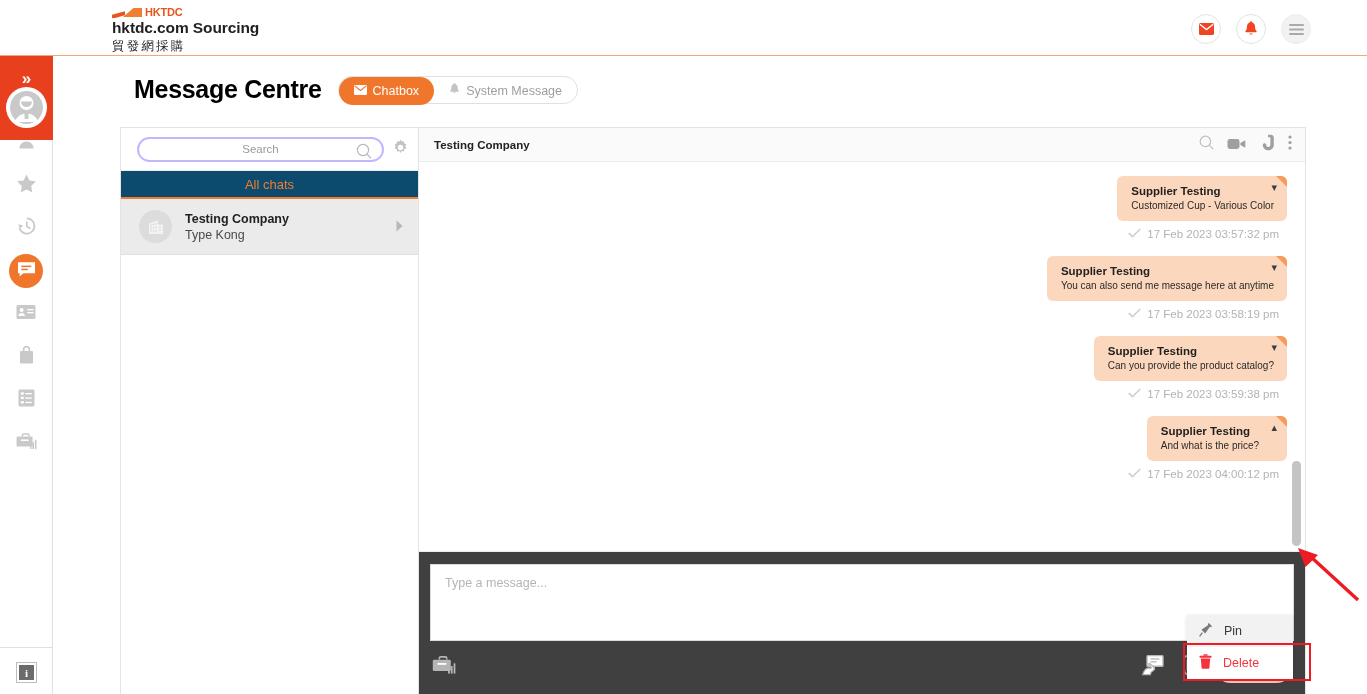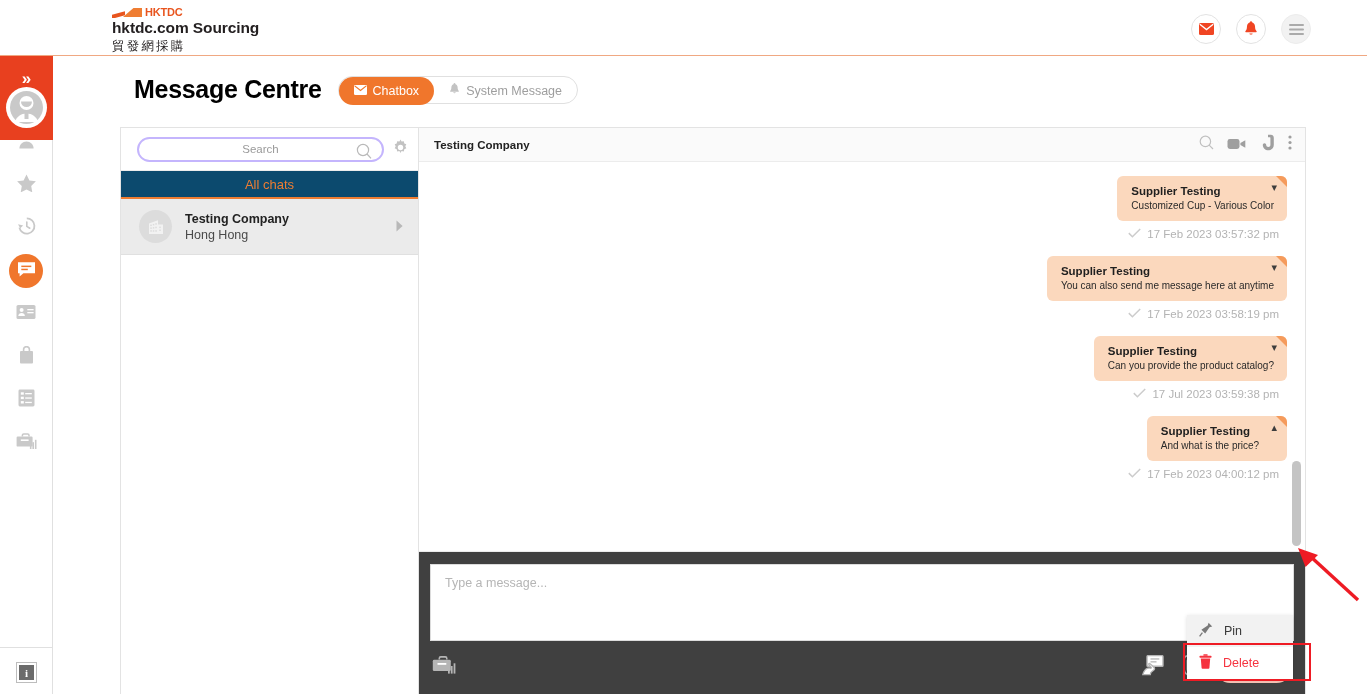--- a/index.html
+++ b/index.html
@@ -411,21 +411,21 @@
                 <rect x="3.3" y="12.2" width="1.5" height="1.5"></rect>
                   <rect x="5.8" y="12.2" width="1.5" height="1.5"></rect>
                   <rect x="8.3" y="12.2" width="1.5" height="1.5"></rect>
                 <rect x="12.3" y="8.6" width="1.5" height="1.5"></rect>
                   <rect x="12.3" y="11.5" width="1.5" height="1.5"></rect>
               </g>
             </svg>
           </div>
           <div class="chat-meta">
             <div class="chat-name">Testing Company</div>
-            <div class="chat-sub">Hong Hong</div>
+            <div class="chat-sub">Type Kong</div>
           </div>
           <span>
             <svg width="9" height="12" viewBox="0 0 9 12">
                 <path d="M1.5 0.6 L7.6 6 L1.5 11.4z" fill="#b8b8b8"></path>
               </svg>
           </span>
         </div>
       </div>
 
       <div class="convo">
@@ -498,21 +498,21 @@
               <span class="bubble-caret">▾</span>
               <div class="bubble-name">Supplier Testing</div>
               <div class="bubble-text">Can you provide the product catalog?</div>
             </div>
             <div class="stamp">
               <span>
                 <svg width="13" height="10" viewBox="0 0 13 10">
                     <path d="M0.8 5.1 L4.4 8.7 L12.2 1" stroke="#cccccc" stroke-width="1.5" fill="none"></path>
                   </svg>
               </span>
-              <span>17 Jul 2023 03:59:38 pm</span>
+              <span>17 Feb 2023 03:59:38 pm</span>
             </div>
           </div>
 
           <div class="msg-row">
             <div class="bubble">
               <span class="bubble-caret">▴</span>
               <div class="bubble-name">Supplier Testing</div>
               <div class="bubble-text">And what is the price?</div>
             </div>
             <div class="stamp">

